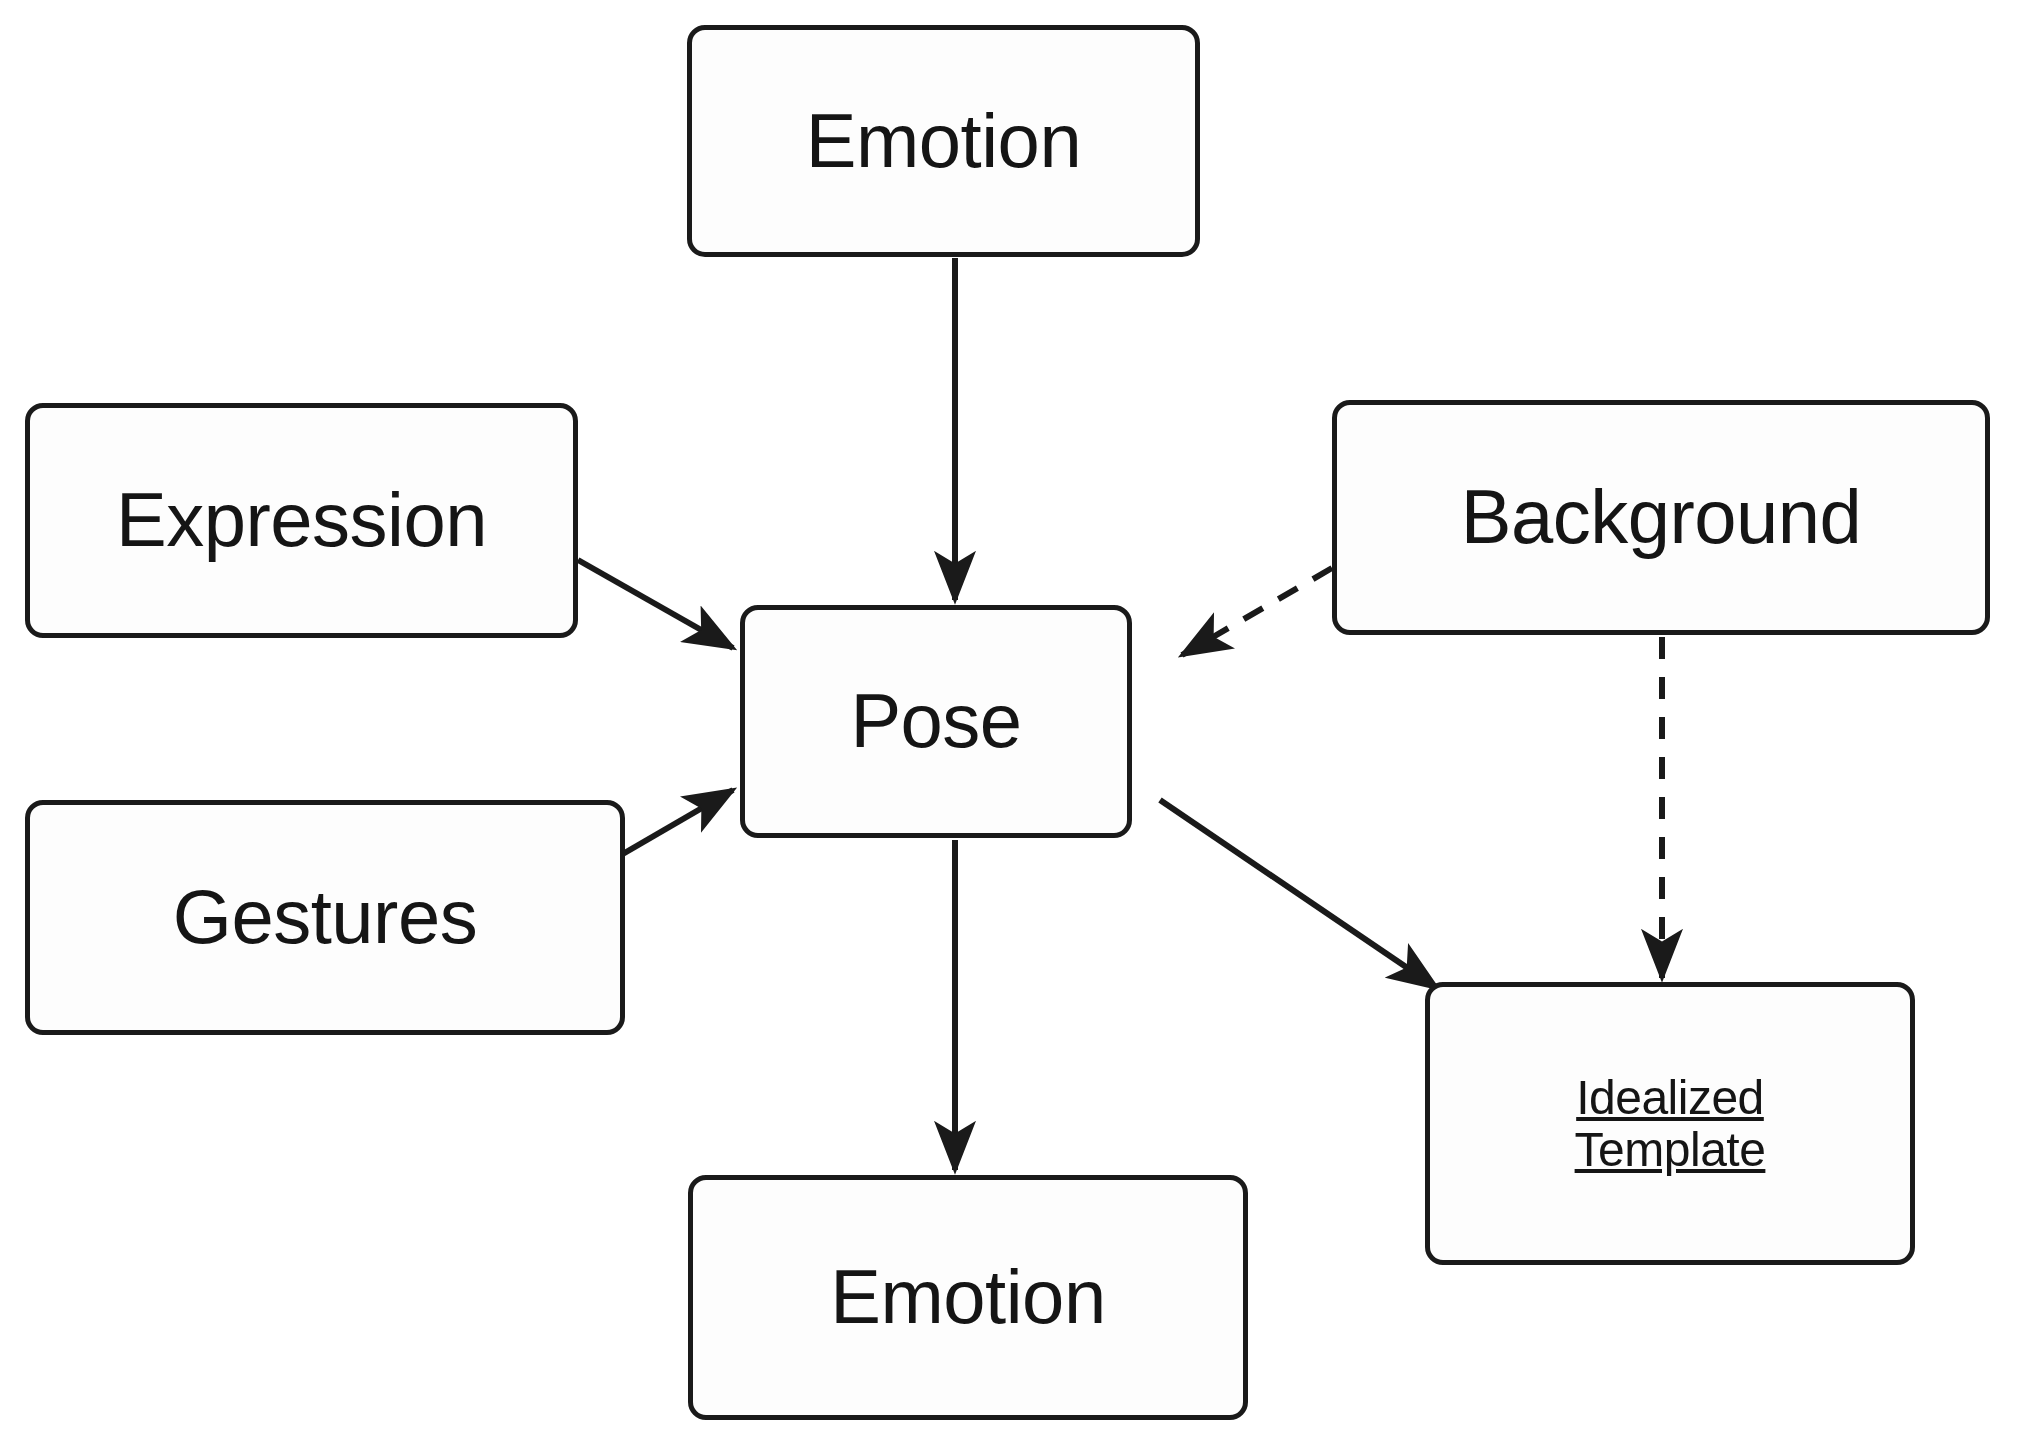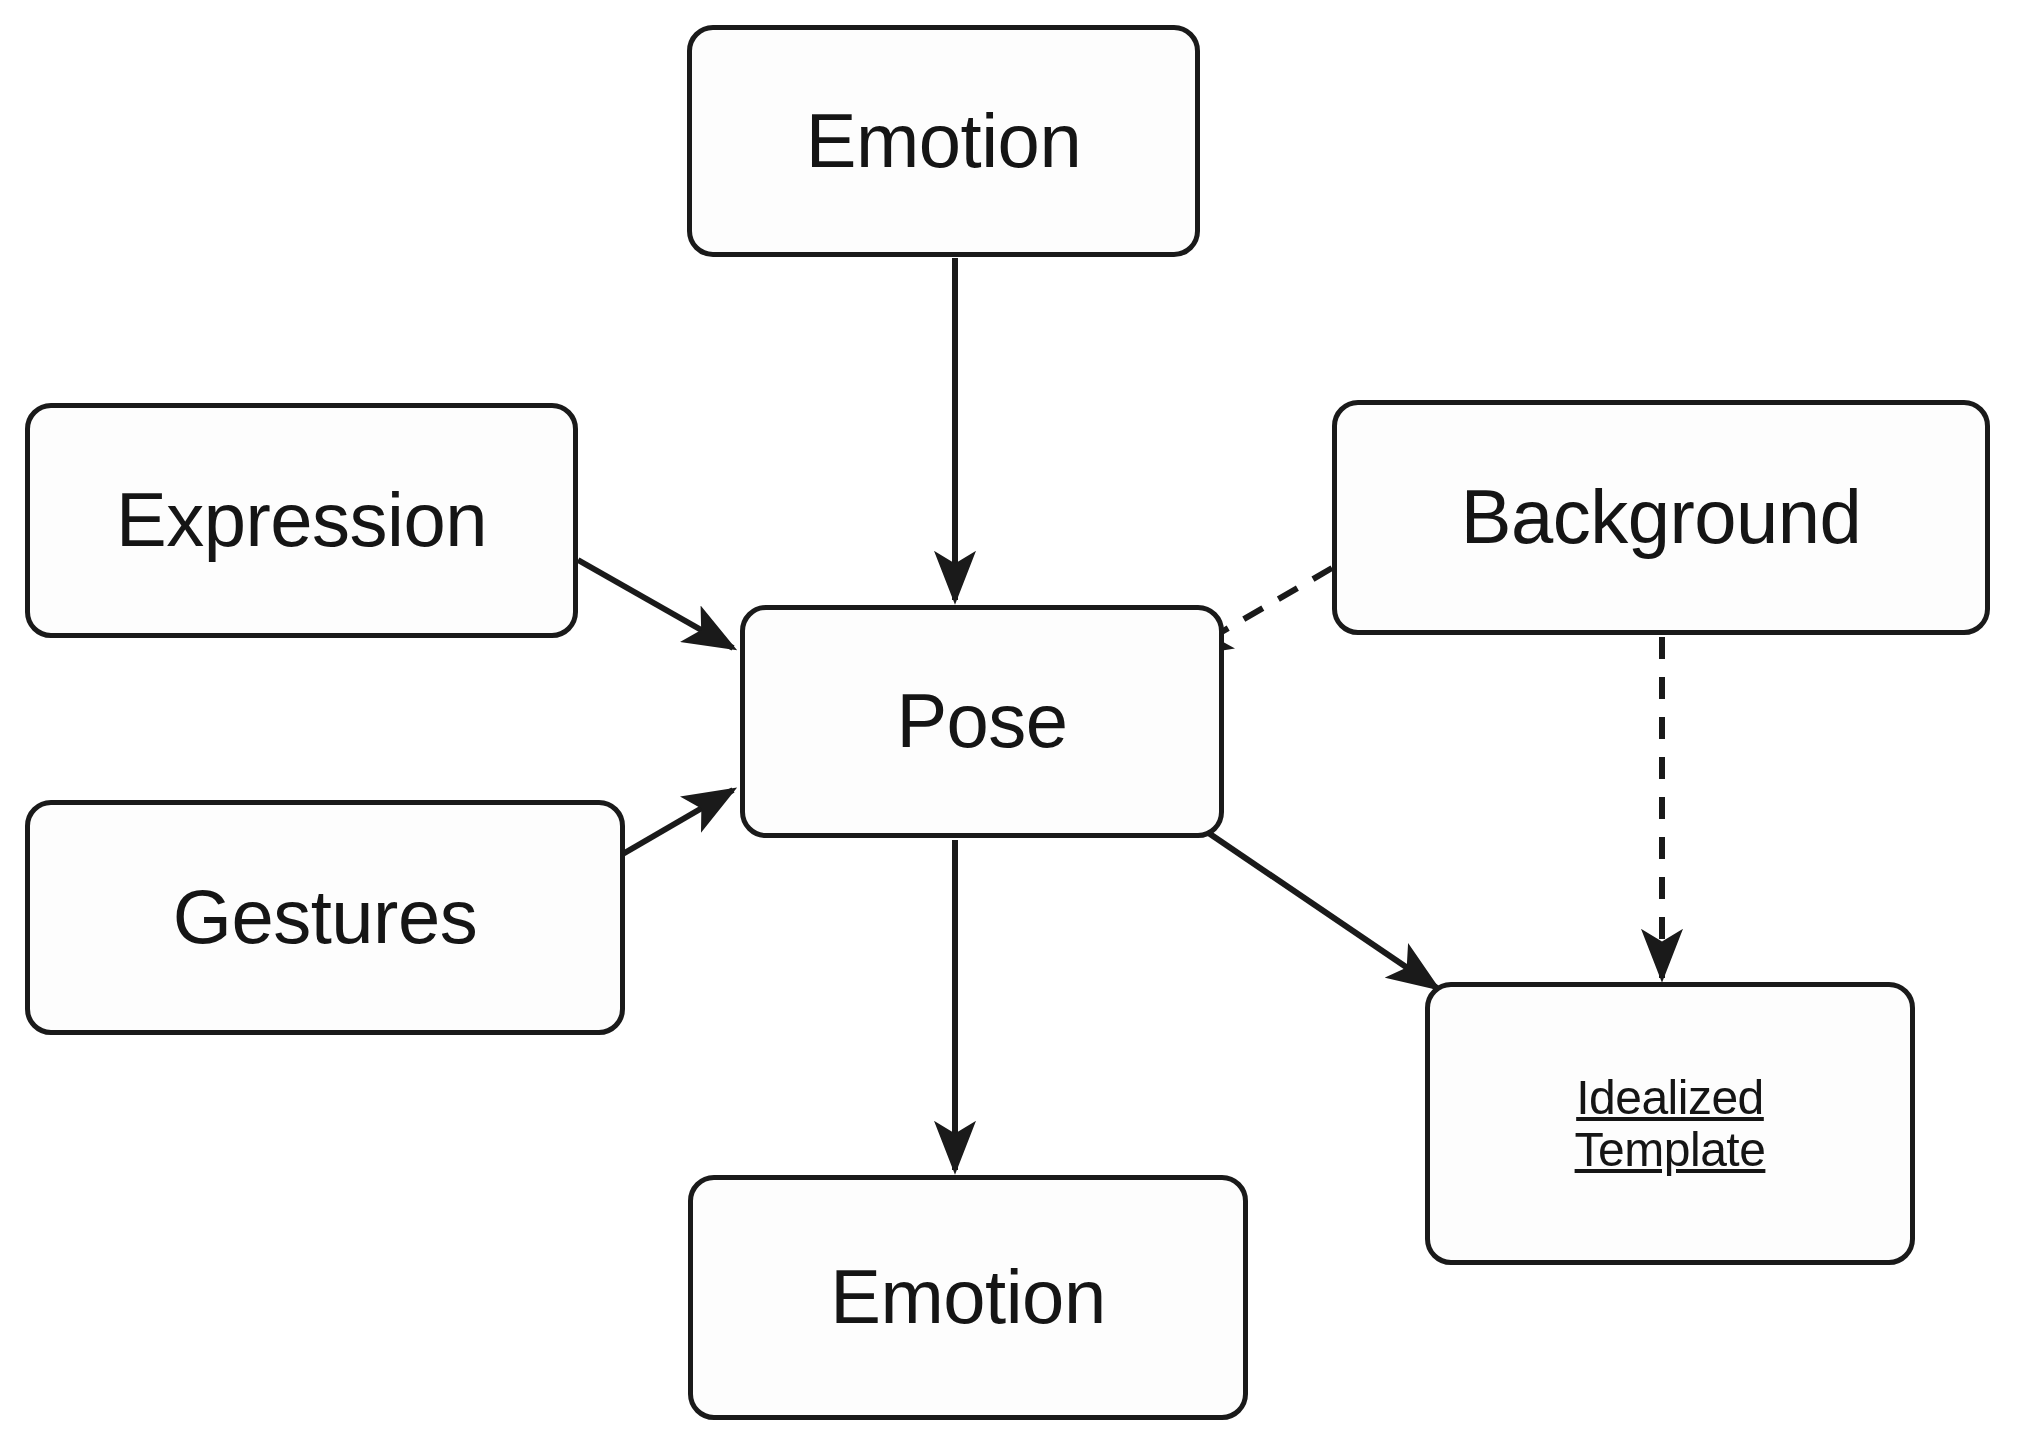--- a/index.html
+++ b/index.html
@@ -24,41 +24,41 @@
     top: 0;
     width: 2018px;
     height: 1434px;
     pointer-events: none;
   }
   .node {
     position: absolute;
     box-sizing: border-box;
     background: #fdfdfd;
     border: 5px solid #1a1a1a;
-    border-radius: 26px;
+    border-radius: 18px;
     display: flex;
     align-items: center;
     justify-content: center;
     text-align: center;
     color: #151515;
     font-family: "Liberation Sans", sans-serif;
     font-size: 76px;
     line-height: 1.08;
     font-weight: 400;
     letter-spacing: -0.5px;
     z-index: 2;
   }
   .node .label {
     display: block;
     white-space: pre-line;
   }
   #node-emotion   { left: 687px;  top: 25px;   width: 513px;  height: 232px; }
   #node-expression{ left: 25px;   top: 403px;  width: 553px;  height: 235px; justify-content: center; }
   #node-background{ left: 1332px; top: 400px;  width: 658px;  height: 235px; }
-  #node-pose      { left: 740px;  top: 605px;  width: 484px;  height: 233px; }
+  #node-pose      { left: 740px;  top: 605px;  width: 392px;  height: 233px; }
   #node-gestures  { left: 25px;   top: 800px;  width: 600px;  height: 235px; }
   #node-idealized { left: 1425px; top: 982px;  width: 490px;  height: 283px; font-size: 48px; text-decoration: underline; }
   #node-objects   { left: 688px;  top: 1175px; width: 560px;  height: 245px; }
 </style>
 </head>
 <body>
 
 <div id="canvas">
 
   <svg id="edges" viewBox="0 0 2018 1434" width="2018" height="1434" xmlns="http://www.w3.org/2000/svg">

